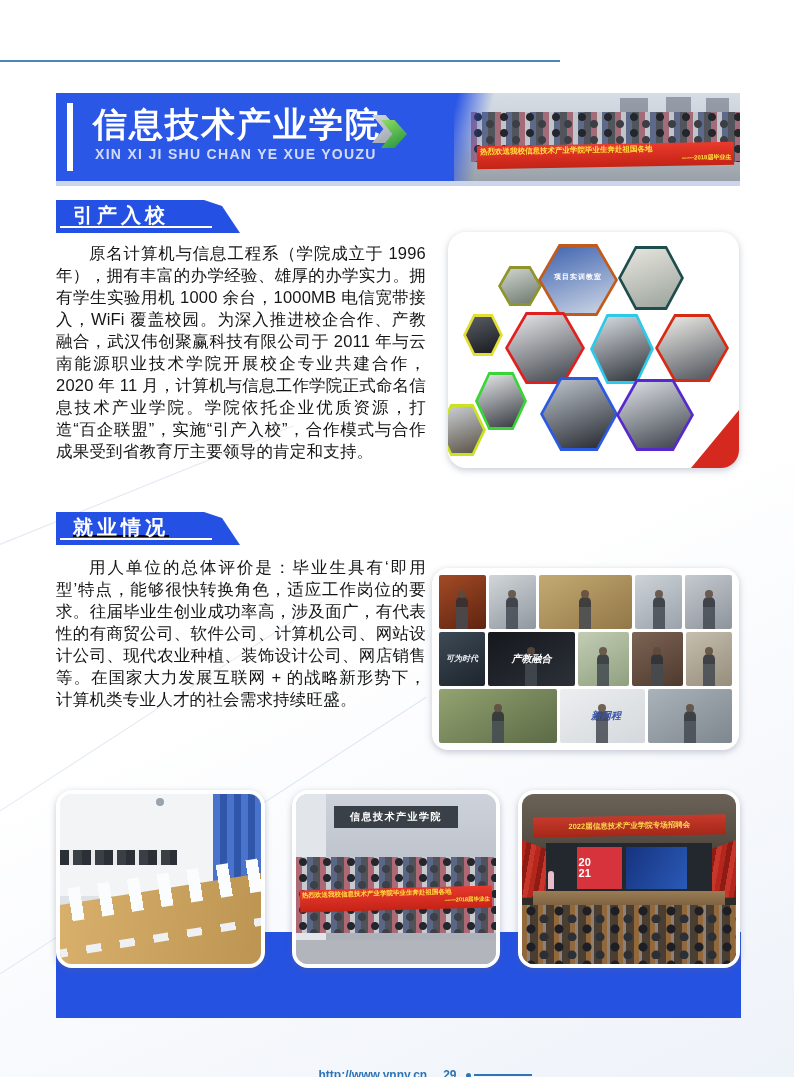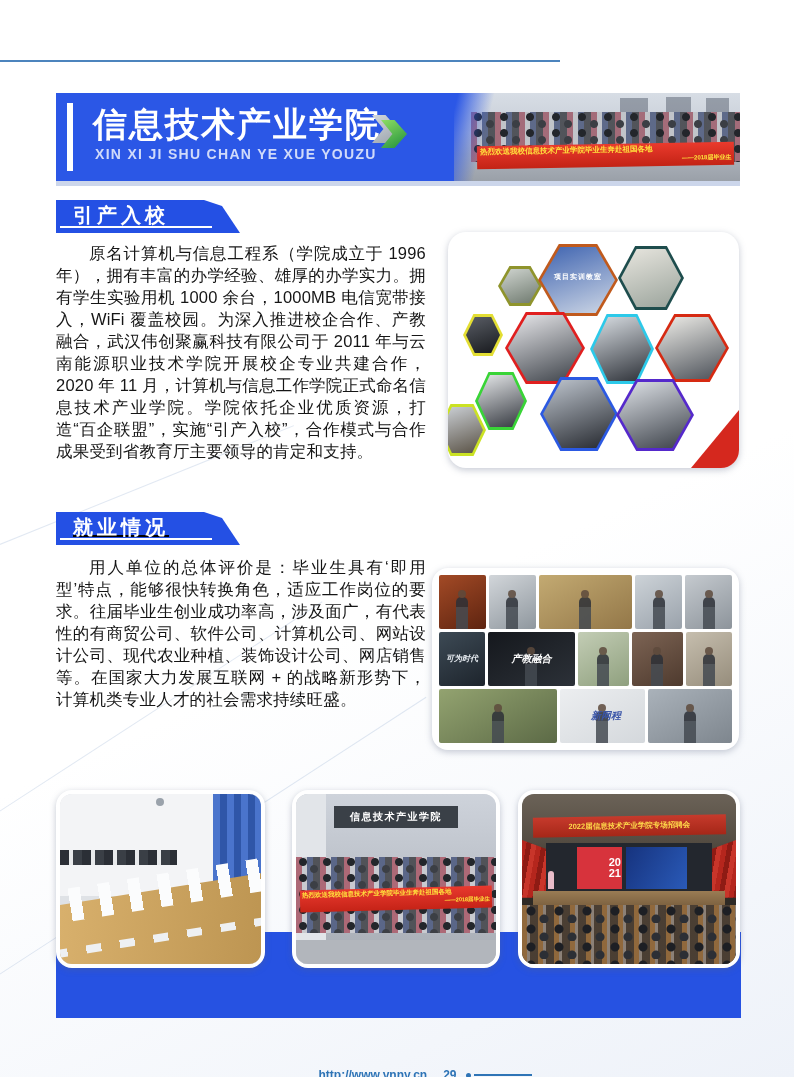--- a/index.html
+++ b/index.html
@@ -127,21 +127,21 @@
   .p-grad .gbanner .bl1 { display:block; color:#ffe23c; font-size:6.5px; font-weight:bold; white-space:nowrap; }
   .p-grad .gbanner .bl2 { display:block; color:#ffe23c; font-size:5.5px; font-weight:bold; text-align:right; white-space:nowrap; }
   .p-grad .road { position:absolute; left:0; bottom:0; width:100%; height:14%; background:#b2b6bc; }
 
   .p-fair .hall { position:absolute; inset:0; background:linear-gradient(#6b6257,#544c42 28%,#3a342d 46%,#2e2a25 60%); }
   .p-fair .fbanner { position:absolute; left:5%; top:13%; width:90%; height:12%; transform:rotate(-1deg);
                      background:linear-gradient(#c63a2c,#a52718); display:flex; align-items:center; justify-content:center;
                      color:#ffd94a; font-size:7.5px; font-weight:bold; white-space:nowrap; overflow:hidden; }
   .p-fair .stage { position:absolute; left:11%; top:29%; width:78%; height:30%; background:#23272e; }
   .p-fair .scr-red { position:absolute; left:19%; top:8%; width:27%; height:82%; background:#d7333c;
-                     display:flex; align-items:center; justify-content:flex-end; }
+                     display:flex; align-items:center; justify-content:flex-start; }
   .p-fair .scr-red span { color:#fff; font-weight:900; font-size:11px; width:15px; word-break:break-all; line-height:1.05; text-align:center; }
   .p-fair .scr-blue { position:absolute; left:48%; top:8%; width:37%; height:82%;
                       background:linear-gradient(120deg,#16337e,#2a5ab8); }
   .p-fair .flags { position:absolute; top:27%; width:13%; height:34%;
                    background:repeating-linear-gradient(100deg,#b5261d 0 5px,#8e1b14 5px 10px,#c8352a 10px 15px); }
   .p-fair .fl { left:0; clip-path:polygon(0 0,100% 18%,100% 100%,0 100%); }
   .p-fair .fr { right:0; clip-path:polygon(0 18%,100% 0,100% 100%,0 100%); }
   .p-fair .stagefloor { position:absolute; left:5%; top:57%; width:90%; height:9%;
                         background:linear-gradient(#9a7c54,#7c6140); }
   .p-fair .speaker { position:absolute; left:12%; top:45%; width:6px; height:18px; background:#e9bcc9; border-radius:3px 3px 0 0; }

